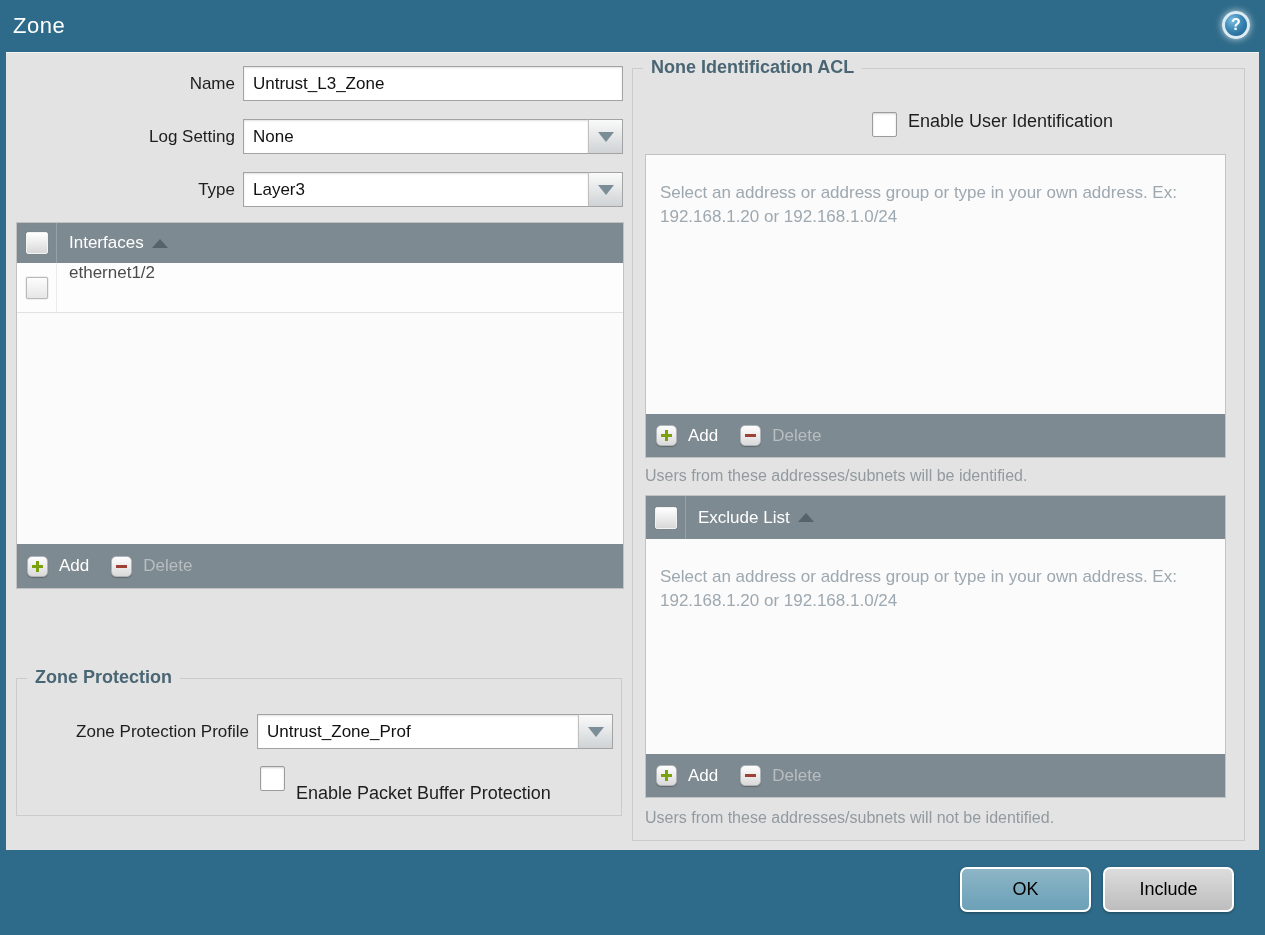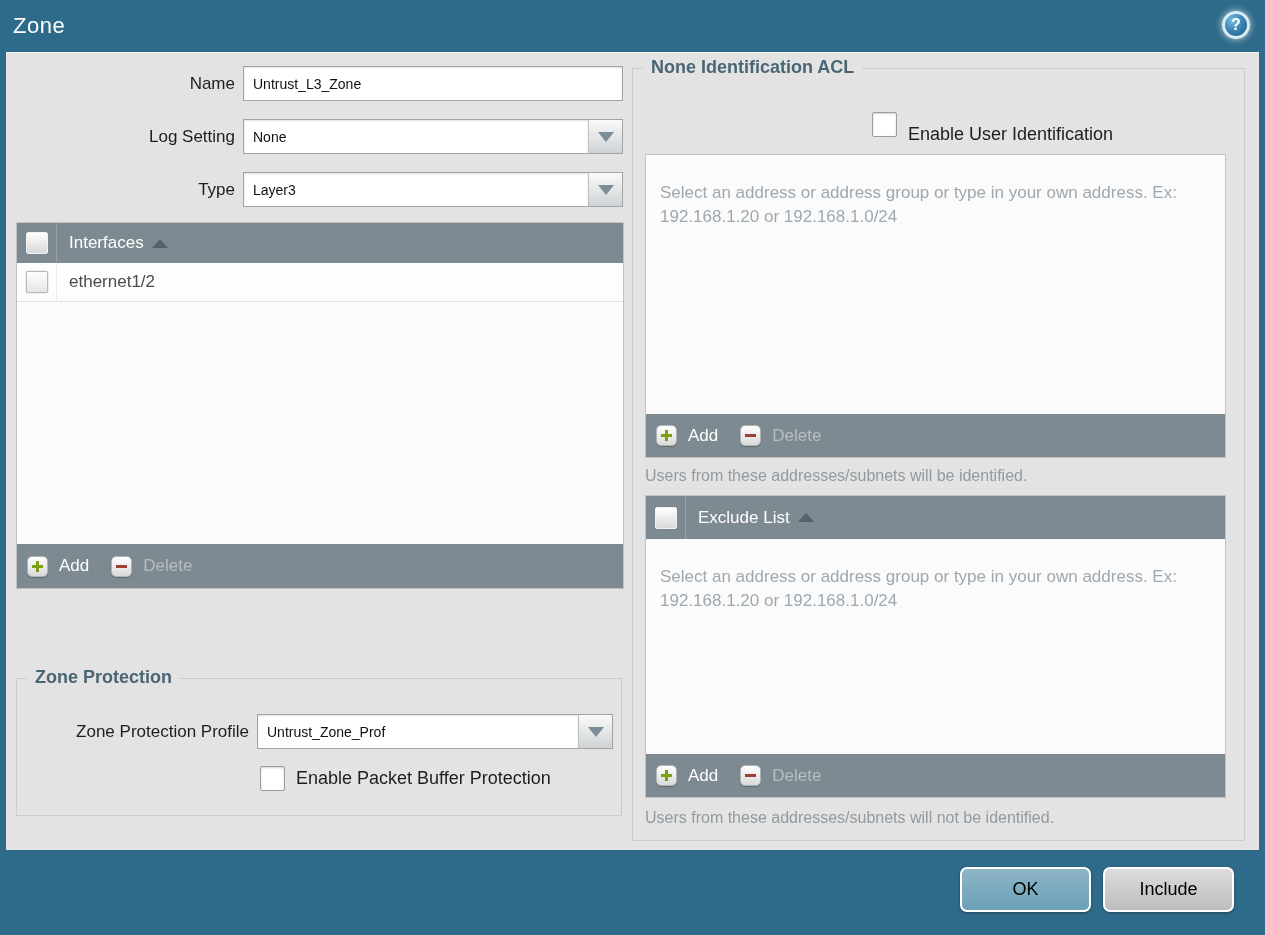--- a/index.html
+++ b/index.html
@@ -15,36 +15,36 @@
     background:radial-gradient(circle at 35% 30%, #7cc0e4 0%, #3a86b4 45%, #1c5a84 100%);
     border:3px solid #dcecf5; box-shadow:0 0 7px rgba(255,255,255,.75);
     color:#ffffff; font-weight:bold; font-size:16px; text-align:center; line-height:22px; cursor:pointer; }
 
   
   .dlg-body { position:absolute; left:6px; top:52px; width:1253px; height:798px; background:#e3e3e3; box-shadow:inset 0 1px 0 #f4f4f4; }
 
   
   .flabel { position:absolute; width:229px; text-align:right; font-size:17px; color:#1e1e1e; line-height:35px; }
   .tinput { position:absolute; height:35px; background:#ffffff; border:1px solid #a3a3a3;
-    font-family:inherit; font-size:14px; color:#111; padding:0 9px;
+    font-family:inherit; font-size:17px; color:#111; padding:0 9px;
     box-shadow:inset 0 1px 2px rgba(0,0,0,.12); }
   .dbtn { position:absolute; width:35px; height:35px; border:1px solid #a3a3a3; border-left:1px solid #bfbfbf;
     background:linear-gradient(#fafafa,#cfd3d5); display:flex; align-items:center; justify-content:center; cursor:pointer; }
   .tri-down { width:0; height:0; border-left:8px solid transparent; border-right:8px solid transparent; border-top:10px solid #7b8e98; }
 
   
   .tbl { position:absolute; display:flex; flex-direction:column; border:1px solid #c2c2c2; background:#fbfbfb; }
   .tbl-h { background:#7e8a91; display:flex; align-items:center; flex:0 0 auto; }
   .tbl-h .cbcell { width:40px; align-self:stretch; display:flex; align-items:center; justify-content:center;
     border-right:1px solid #98a1a7; }
   .hdr-label { color:#ffffff; font-size:17px; margin-left:12px; }
   .sort-up { width:0; height:0; border-left:8px solid transparent; border-right:8px solid transparent;
     border-bottom:9px solid #55636c; margin-left:8px; }
   .tbl-body { flex:1 1 auto; background:#fbfbfb; overflow:hidden; }
-  .tbl-row { height:39px; background:#fdfdfd; border-bottom:1px solid #e2e2e2; display:flex; align-items:center; cursor:pointer; }
+  .tbl-row { height:50px; background:#fdfdfd; border-bottom:1px solid #e2e2e2; display:flex; align-items:flex-start; cursor:pointer; }
   .tbl-row .cbcell { width:40px; display:flex; align-items:center; justify-content:center; border-right:1px solid #ececec; align-self:stretch; }
   .row-label { font-size:17px; color:#4c4c4c; margin-left:12px; }
   .tbl-f { background:#7e8a91; display:flex; align-items:center; flex:0 0 auto; padding-left:10px; }
 
   .checkbox { background:#ffffff; border:1px solid #9c9c9c; border-radius:2px;
     box-shadow:inset 0 1px 2px rgba(0,0,0,.18); cursor:pointer; }
   .cb-24 { width:25px; height:25px; }
   .cb-22 { width:22px; height:22px; background:linear-gradient(#ffffff,#d8d8d8); border:1px solid #f2f2f2; box-shadow:0 0 1px #6a6a6a; }
 
   .act-btn { display:flex; align-items:center; gap:11px; cursor:pointer; margin-right:22px; }
@@ -135,28 +135,28 @@
     </div>
 
     <div class="fs" style="left:10px;top:626px;width:606px;height:138px">
       <span class="fs-legend">Zone Protection</span>
       <div class="flabel" style="left:0;top:35px;width:232px">Zone Protection Profile</div>
       <input class="tinput" style="left: 240px; top: 35px; width: 322px;" value="Untrust_Zone_Prof">
       <div class="dbtn" style="left:561px;top:35px">
         <span class="tri-down"></span>
       </div>
       <div class="checkbox cb-24" style="position:absolute;left:243px;top:87px"></div>
-      <div class="cb-label" style="left:279px;top:87px">Enable Packet Buffer Protection</div>
+      <div class="cb-label" style="left:279px;top:102px">Enable Packet Buffer Protection</div>
     </div>
 
     <div class="fs" style="left:626px;top:16px;width:613px;height:773px">
       <span class="fs-legend">None Identification ACL</span>
 
       <div class="checkbox cb-24" style="position:absolute;left:239px;top:43px"></div>
-      <div class="cb-label" style="left:275px;top:53px">Enable User Identification</div>
+      <div class="cb-label" style="left:275px;top:40px">Enable User Identification</div>
 
       <div class="tbl" style="left:12px;top:85px;width:581px;height:304px">
         <div class="tbl-body">
           <div class="placeholder">Select an address or address group or type in your own address. Ex: 192.168.1.20 or 192.168.1.0/24</div>
         </div>
         <div class="tbl-f" style="height:43px">
           <div class="act-btn">
             <span class="mini-icon plus">
                 <span class="bar-h"></span>
                 <span class="bar-v"></span>

